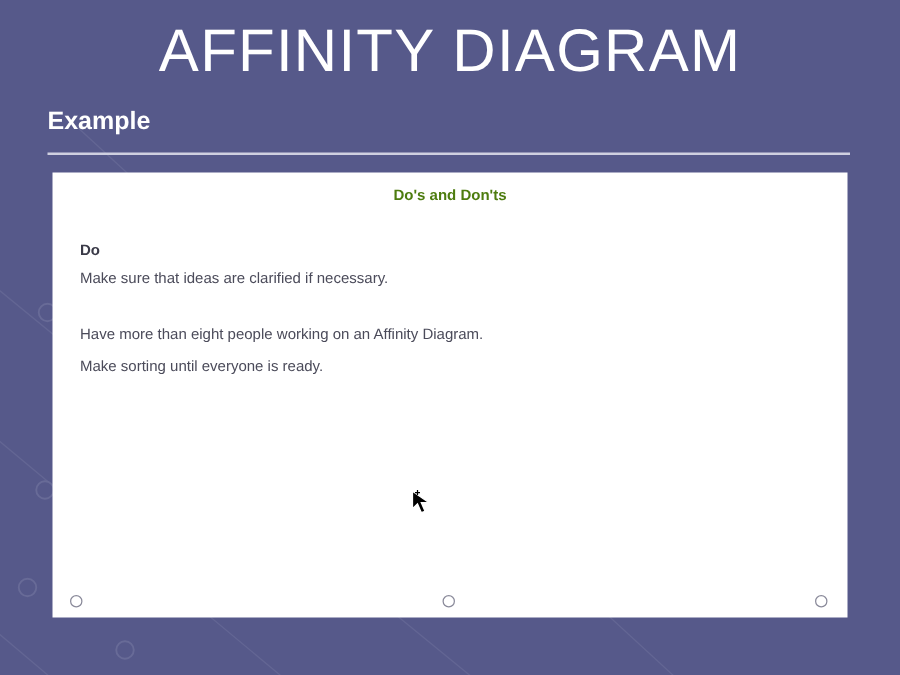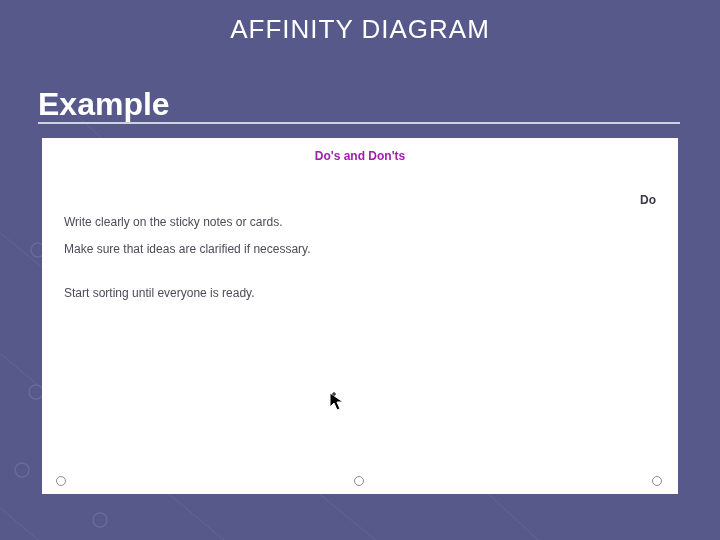--- a/index.html
+++ b/index.html
@@ -32,30 +32,30 @@
     stroke: #9ea0c0;
     stroke-width: 1.5;
   }
   .title {
     position: absolute;
     top: 14px;
     left: 0;
     width: 720px;
     text-align: center;
     color: #ffffff;
-    font-size: 26px;
+    font-size: 48px;
     font-weight: 400;
     letter-spacing: 1px;
   }
   .subtitle {
     position: absolute;
     top: 86px;
     left: 38px;
     color: #ffffff;
-    font-size: 32px;
+    font-size: 20px;
     font-weight: 700;
   }
   .underline {
     position: absolute;
     top: 122px;
     left: 38px;
     width: 642px;
     height: 0;
     border-top: 2px solid #cfd0e0;
   }
@@ -69,30 +69,29 @@
     box-sizing: border-box;
     padding: 10px 22px 14px 22px;
     color: #4b4b5a;
     font-family: Verdana, Geneva, sans-serif;
     font-size: 12px;
     line-height: 1.35;
   }
   .panel-title {
     text-align: center;
     font-weight: 700;
-    color: #a21caf;
+    color: #4d7c0f;
     margin-bottom: 28px;
     font-size: 12px;
   }
   .section-head {
     font-weight: 700;
     color: #3a3a48;
     margin-top: 6px;
     margin-bottom: 6px;
-    text-align: right;
   }
   .item {
     margin-bottom: 10px;
   }
   .section-gap {
     height: 18px;
   }
   
   .cursor {
     position: absolute;
@@ -132,26 +131,26 @@
   </svg>
 
   <div class="title">AFFINITY DIAGRAM</div>
   <div class="subtitle">Example</div>
   <div class="underline"></div>
 
   <div class="panel">
     <div class="panel-title">Do's and Don'ts</div>
 
     <div class="section-head">Do</div>
-    <div class="item">Write clearly on the sticky notes or cards.</div>
     <div class="item">Make sure that ideas are clarified if necessary.</div>
 
     <div class="section-gap"></div>
 
-    <div class="item">Start sorting until everyone is ready.</div>
+    <div class="item">Have more than eight people working on an Affinity Diagram.</div>
+    <div class="item">Make sorting until everyone is ready.</div>
 
     <div class="dot" style="left:14px; bottom:8px;"></div>
     <div class="dot" style="left:312px; bottom:8px;"></div>
     <div class="dot" style="left:610px; bottom:8px;"></div>
   </div>
 
   <div class="cursor">
     <svg width="18" height="22" viewBox="0 0 18 22">
       <path d="M2 2 L2 16 L6 12 L9 19 L12 18 L9 11 L15 11 Z" fill="#000" stroke="#fff" stroke-width="1"></path>
       <path d="M6 1 L6 5 M4 3 L8 3" stroke="#000" stroke-width="1"></path>

